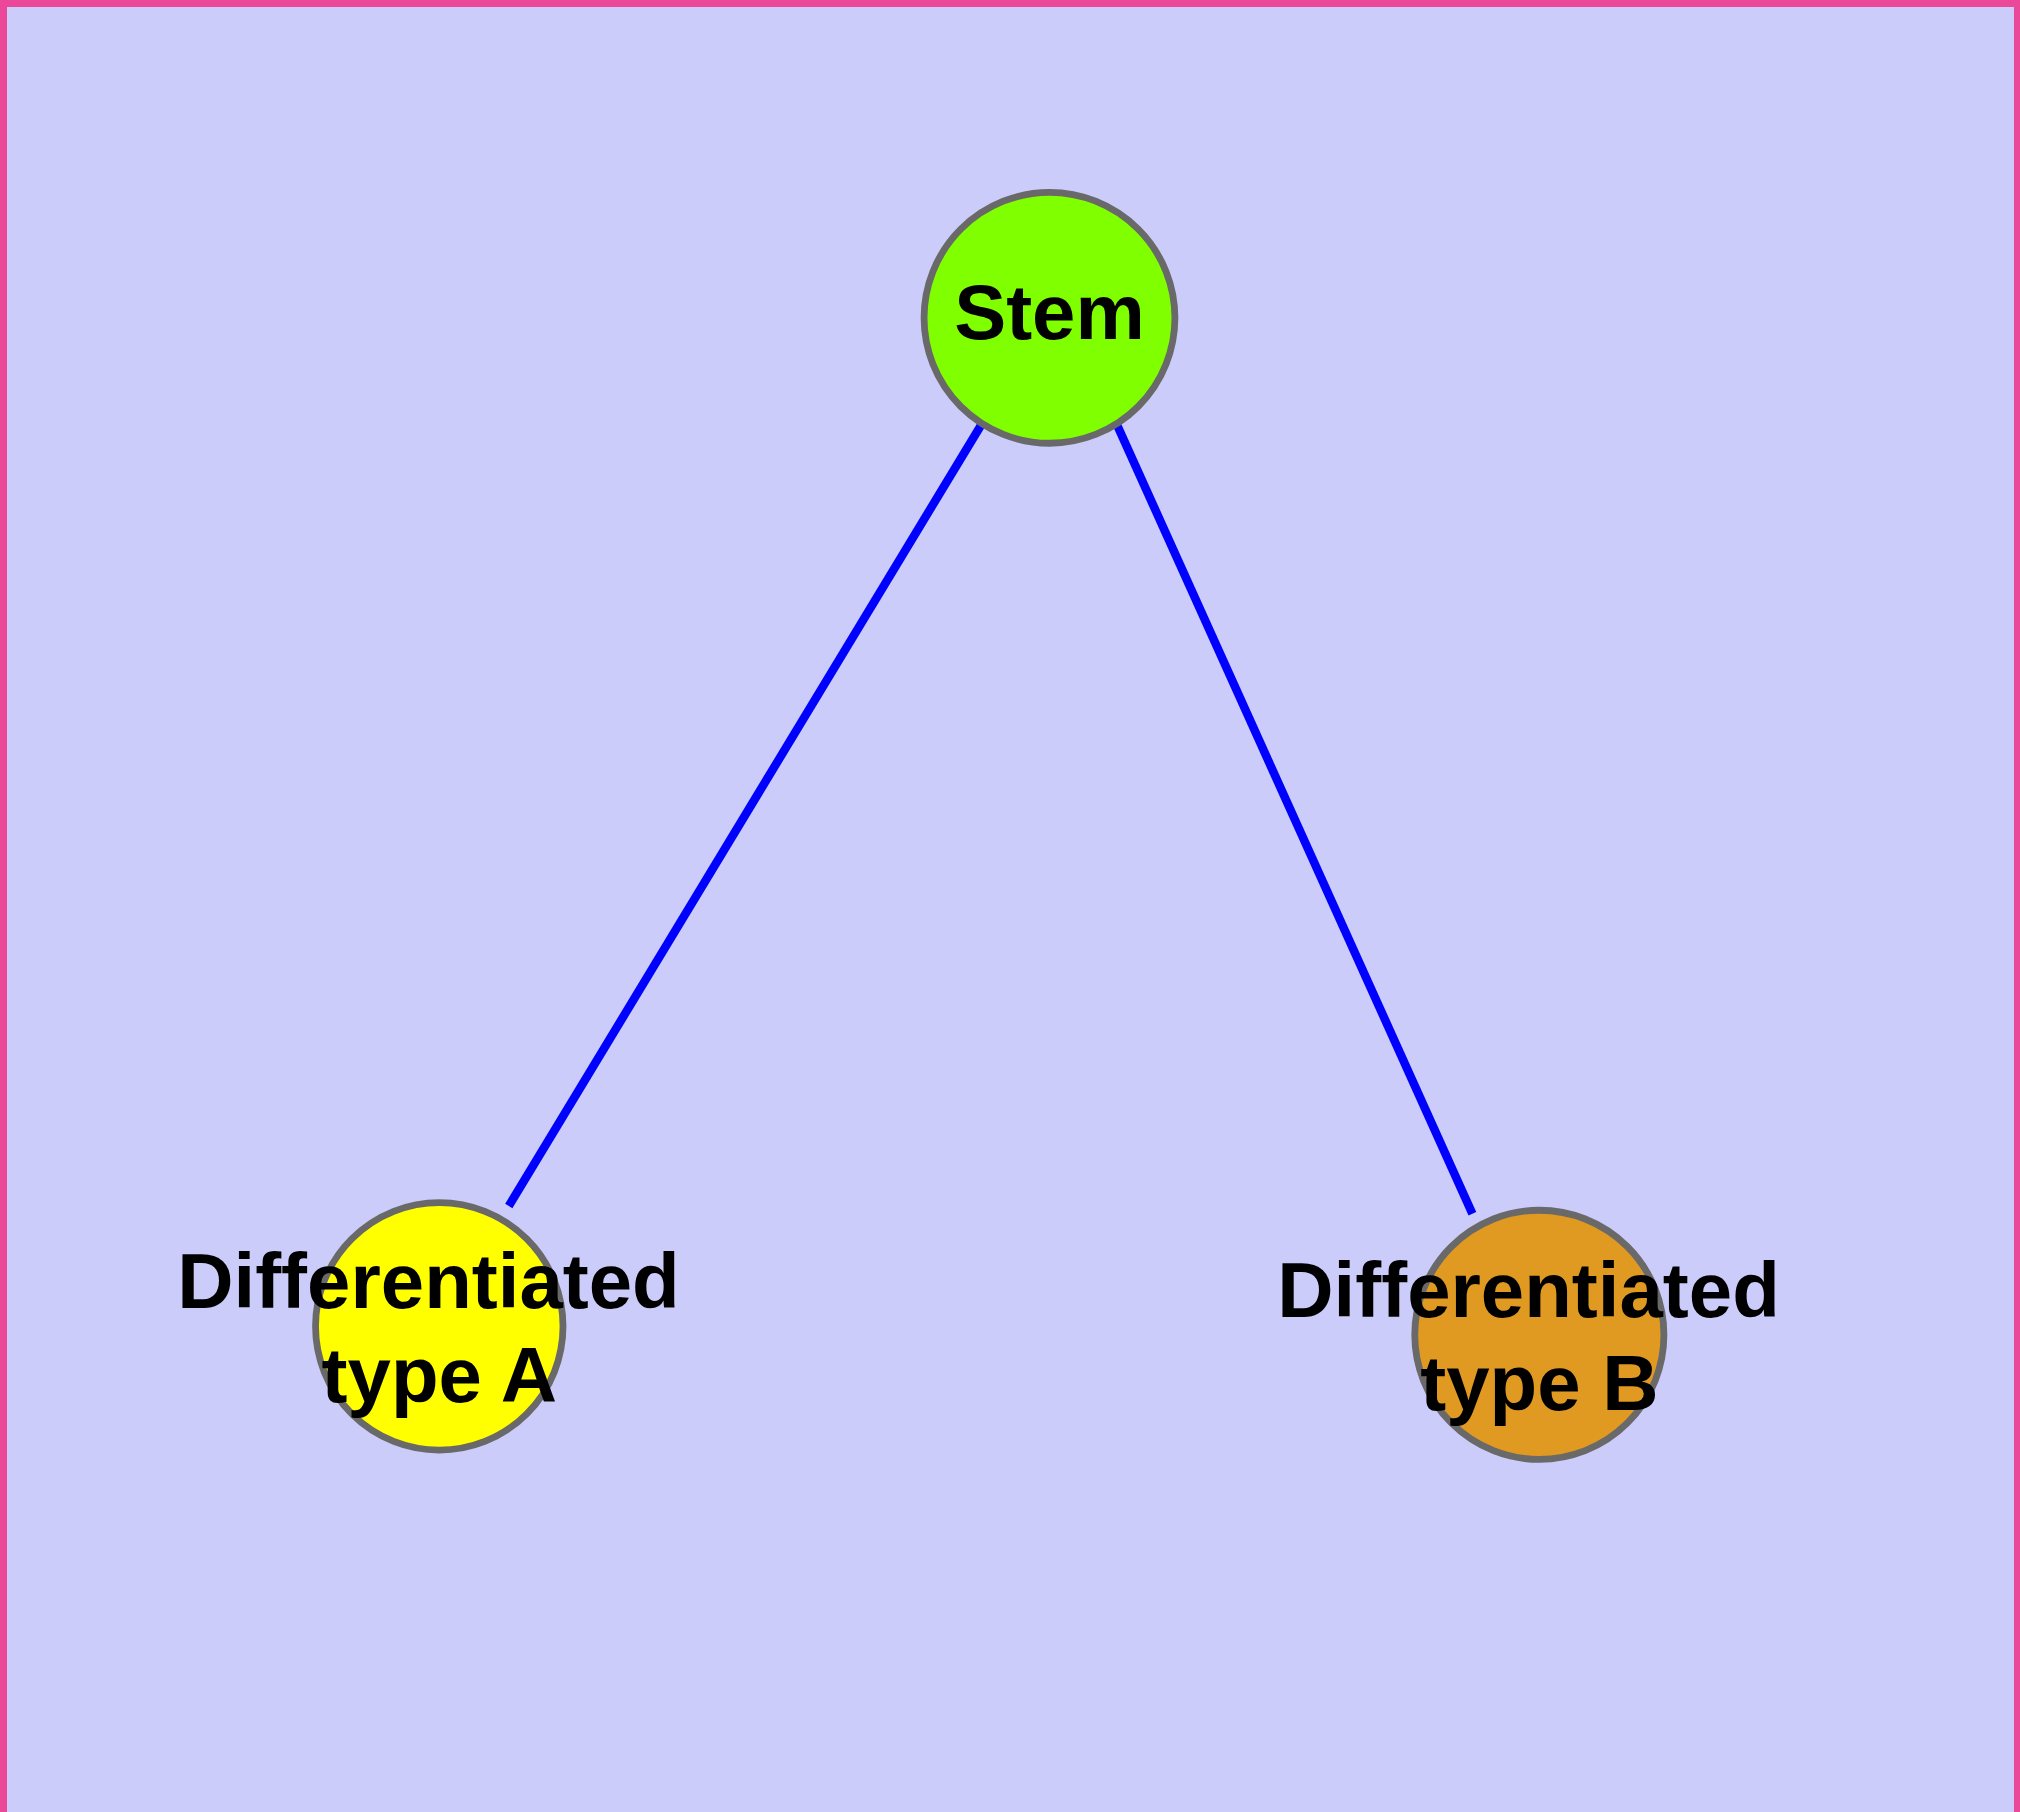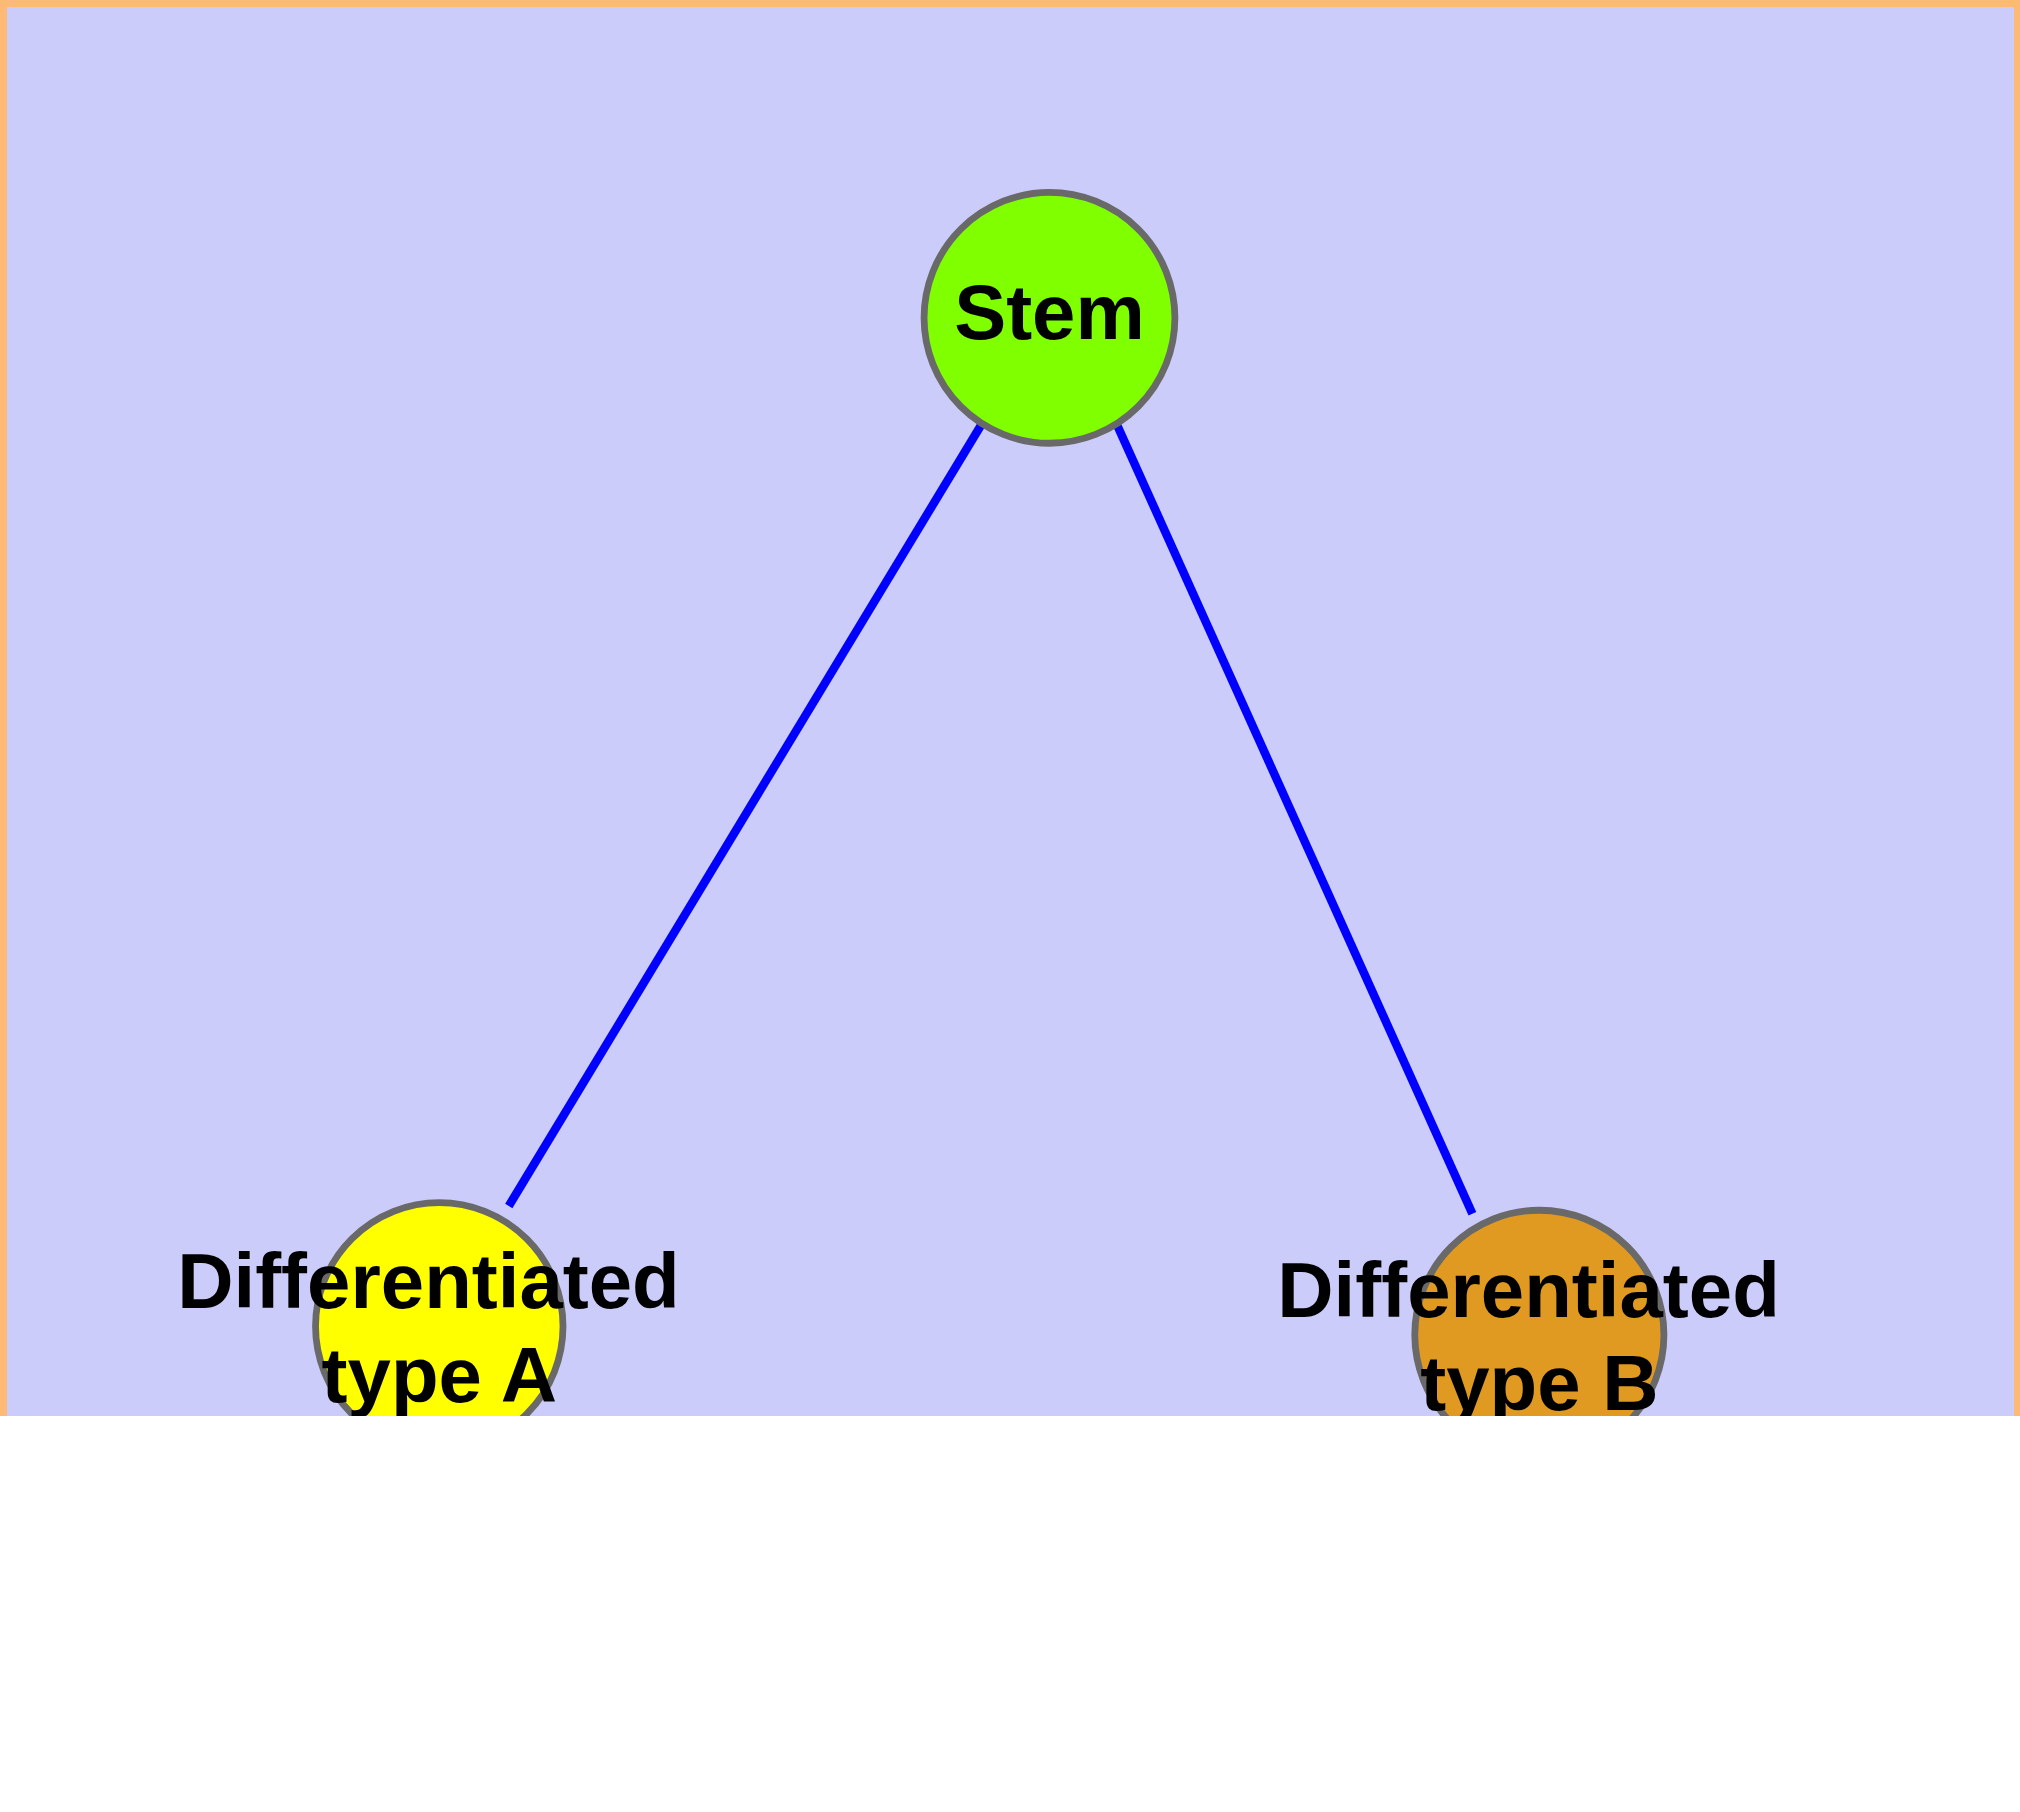--- a/index.html
+++ b/index.html
@@ -3,22 +3,22 @@
 <meta charset="utf-8">
 <style>
   html, body {
     margin: 0;
     padding: 0;
     background: #ffffff;
   }
   #canvas {
     position: relative;
     width: 2021px;
-    height: 1416px;
-    background: #fdba74;
+    height: 1812px;
+    background: #ec4899;
     overflow: hidden;
     font-family: "Liberation Sans", sans-serif;
   }
   #plot-area {
     position: absolute;
     left: 6.8px;
     top: 6.8px;
     width: 2007px;
     height: 1805px;
     background: #ccccfa;

